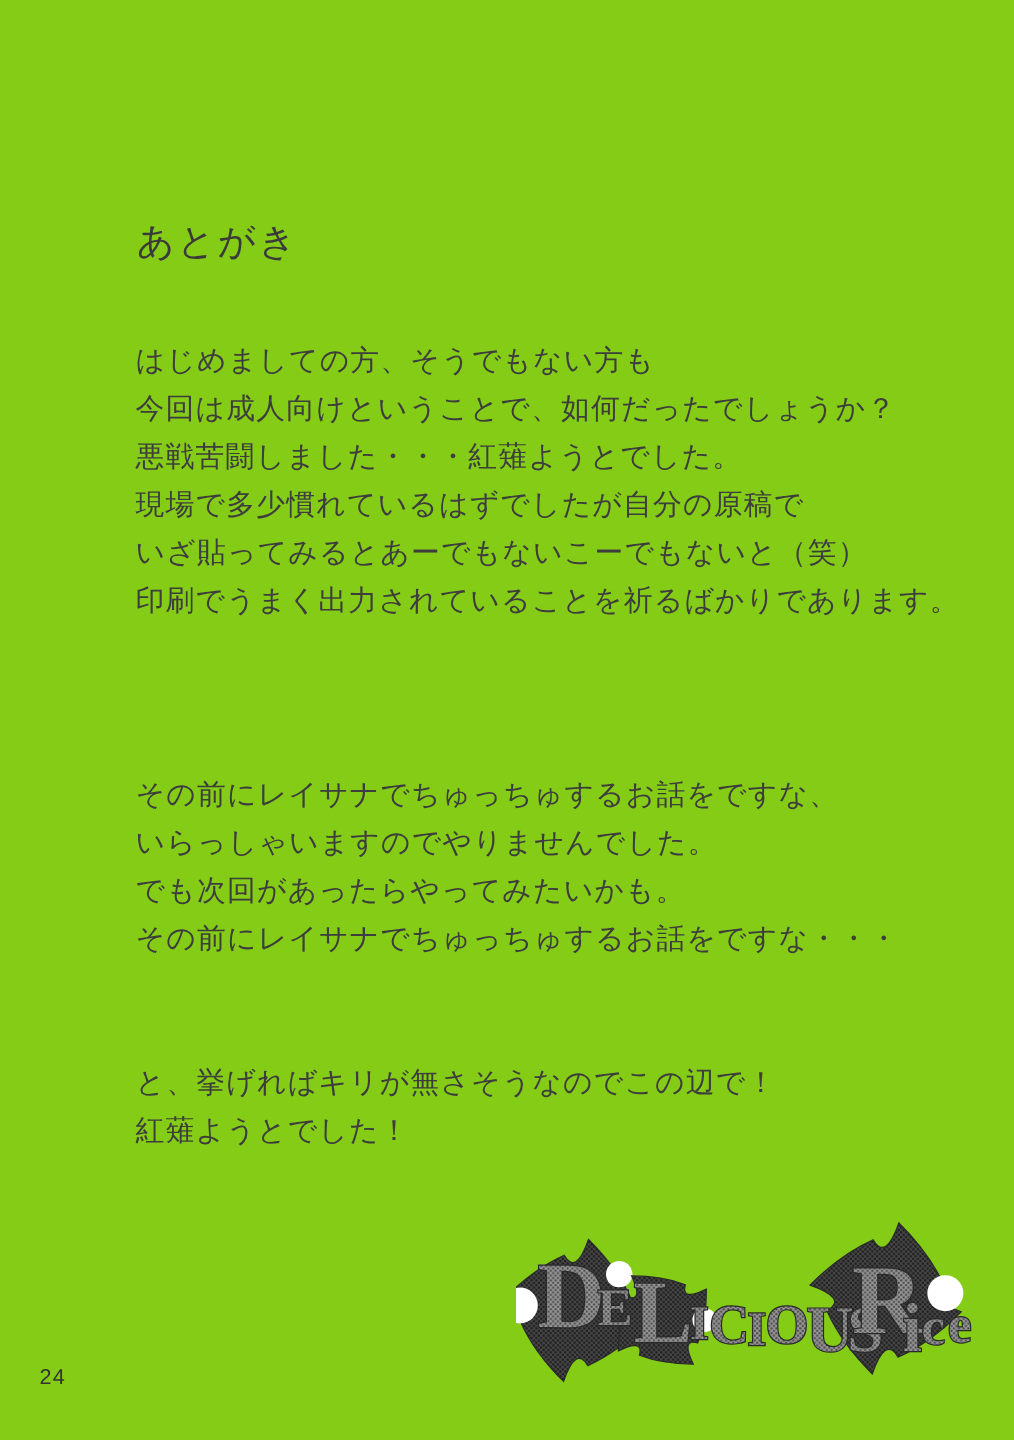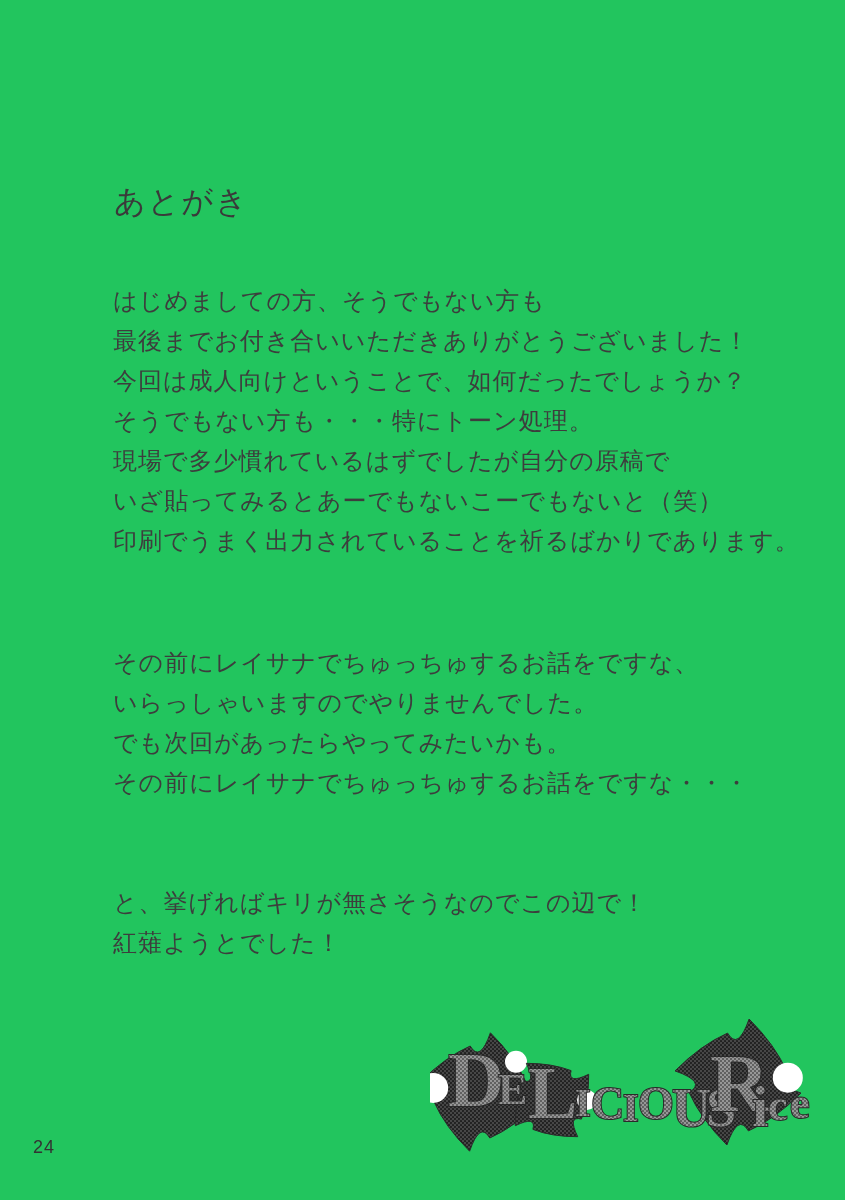--- a/index.html
+++ b/index.html
@@ -4,21 +4,21 @@
 <style>
   html, body {
     margin: 0;
     padding: 0;
     background: #ffffff;
   }
   .page {
     position: relative;
     width: 845px;
     height: 1200px;
-    background: #22c55e;
+    background: #84cc16;
     overflow: hidden;
     font-family: "Liberation Sans", "DejaVu Sans", sans-serif;
     color: #3d3d3d;
   }
   .page-title {
     position: absolute;
     left: 114px;
     top: 181px;
     font-size: 31px;
     letter-spacing: 2px;
@@ -61,23 +61,22 @@
 </head>
 <body>
 
 <div class="page">
 
   <div class="page-title">あとがき</div>
 
   <div id="paragraphs">
       <div class="paragraph" style="top: 283px; font-family: Liberation Mono, monospace;">
         <div class="para-line">はじめましての方、そうでもない方も</div>
-        <div class="para-line">最後までお付き合いいただきありがとうございました！</div>
         <div class="para-line">今回は成人向けということで、如何だったでしょうか？</div>
-        <div class="para-line">そうでもない方も・・・特にトーン処理。</div>
+        <div class="para-line">悪戦苦闘しました・・・紅薙ようとでした。</div>
         <div class="para-line">現場で多少慣れているはずでしたが自分の原稿で</div>
         <div class="para-line">いざ貼ってみるとあーでもないこーでもないと（笑）</div>
         <div class="para-line">印刷でうまく出力されていることを祈るばかりであります。</div>
       </div>
       <div class="paragraph" style="top: 643px;">
         <div class="para-line">その前にレイサナでちゅっちゅするお話をですな、</div>
         <div class="para-line">いらっしゃいますのでやりませんでした。</div>
         <div class="para-line">でも次回があったらやってみたいかも。</div>
         <div class="para-line">その前にレイサナでちゅっちゅするお話をですな・・・</div>
       </div>

